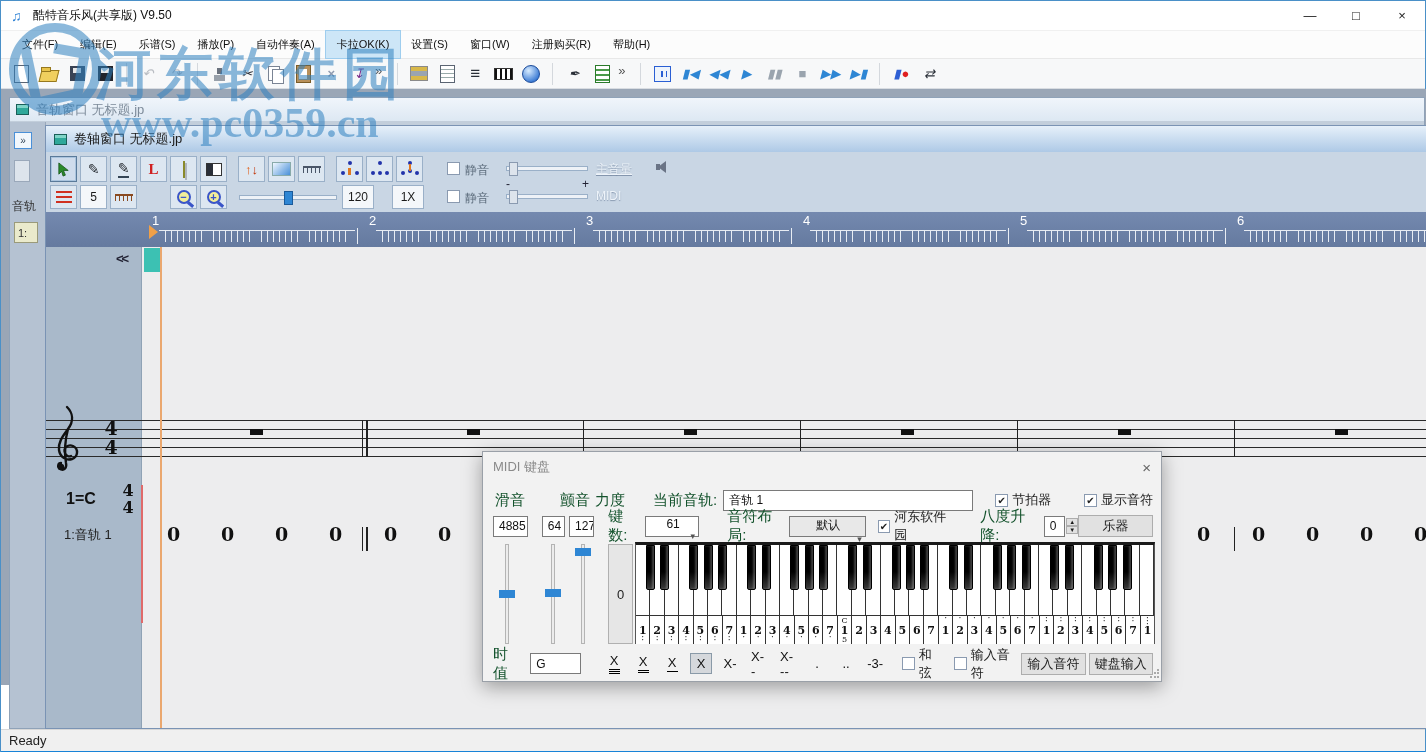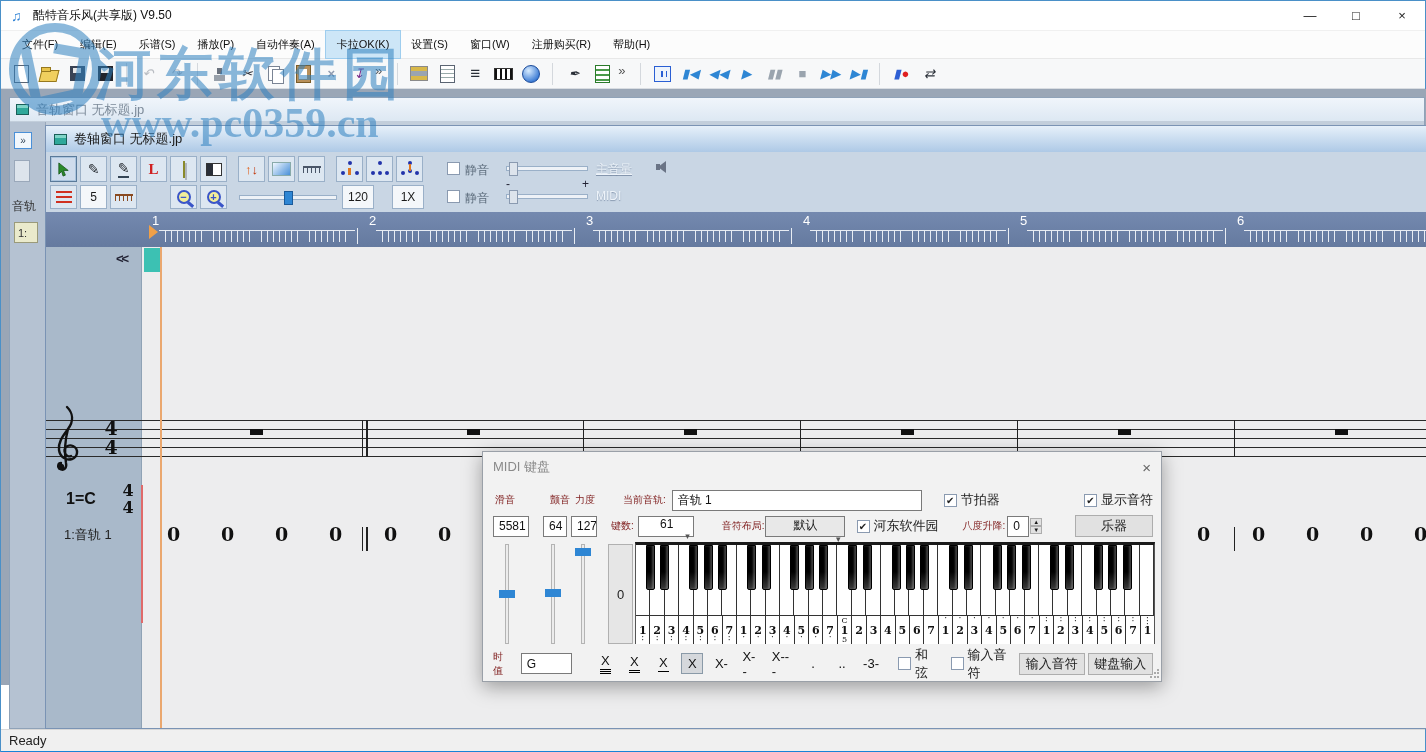--- a/index.html
+++ b/index.html
@@ -130,21 +130,21 @@
   
   #statusbar { position:absolute; left:0; top:728px; width:100%; height:24px; background:#f0f0f0; border-top:1px solid #d8d8d8; border-bottom:2px solid #1883d7; display:flex; align-items:center; padding-left:8px; font-size:13px; color:#222; }
 
   
   #midi-dialog { position:absolute; left:481px; top:362px; width:680px; height:231px; background:#f2f2f2; border:1px solid #9aa0a8; box-shadow:0 5px 18px rgba(0,0,0,.35); z-index:40; }
   #dlg-titlebar { position:absolute; left:0; top:0; width:100%; height:30px; display:flex; align-items:center; padding:0 10px; color:#8a8a8a; font-size:13px; }
   #dlg-close { margin-left:auto; color:#666; font-size:15px; }
   .drow { position:absolute; left:10px; right:8px; display:flex; align-items:center; }
   #drow-labels { top:38px; height:20px; }
   #drow-vals { top:62px; height:24px; }
-  .dlabel { font-size:10px; color:#7f1d1d; }
+  .dlabel { font-size:15px; color:#14532d; }
   .dinput { background:#fff; border:1px solid #7a7a7a; height:21px; font-size:12px; display:flex; align-items:center; padding-left:5px; color:#111; }
   .dselect { background:#fff; border:1px solid #7a7a7a; height:21px; font-size:12px; display:flex; align-items:center; padding:0 3px 0 5px; color:#111;flex-direction:column; }
   .dselect .chev { margin-left:auto; font-size:9px; color:#555; padding-left:6px; }
   .dcheck { display:flex; align-items:center; gap:4px; font-size:13px; color:#222; }
   .dbtn { background:#e1e1e1; border:1px solid #adadad; height:22px; display:flex; align-items:center; justify-content:center; font-size:13px; color:#222; }
   .vslider { position:absolute; width:20px; top:92px; height:100px; }
   .vtrack { position:absolute; left:8px; top:0; width:4px; height:100px; background:#ececec; border:1px solid #b4b4b4; }
   .vthumb { position:absolute; left:2px; width:16px; height:8px; background:#2e86d4; }
   #oct-box { position:absolute; left:125px; top:92px; width:25px; height:100px; background:#e6e6e6; border:1px solid #b0b0b0; display:flex; align-items:center; justify-content:center; font-size:13px; color:#222; }
   #kb { position:absolute; left:152px; top:90px; width:520px; height:102px; border:1px solid #555; border-top:3px solid #1a1a1a; background:#fff; }
@@ -589,21 +589,21 @@
           <span>节拍器</span>
         </span>
         <span class="dcheck" style="margin-left:auto">
           <span class="cb" data-checked="true"></span>
           <span>显示音符</span>
         </span>
       </div>
 
       <div class="drow" id="drow-vals">
         <div class="dinput" style="width:36px">
-            <span>5581</span>
+            <span>4885</span>
           </div>
         <div class="dinput" style="width:24px;margin-left:14px">
             <span>64</span>
           </div>
         <div class="dinput" style="width:26px;margin-left:4px;overflow:hidden">
             <span>127</span>
           </div>
         <span class="dlabel" style="margin-left:14px">键数:</span>
         <div class="dselect" style="width:56px;margin-left:4px">
             <span>61</span>

